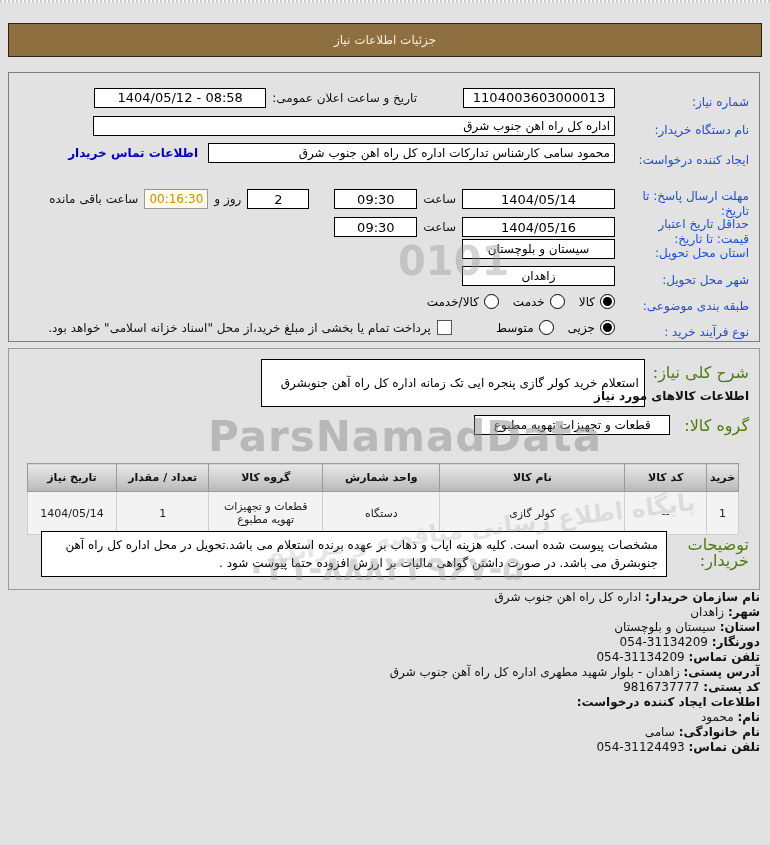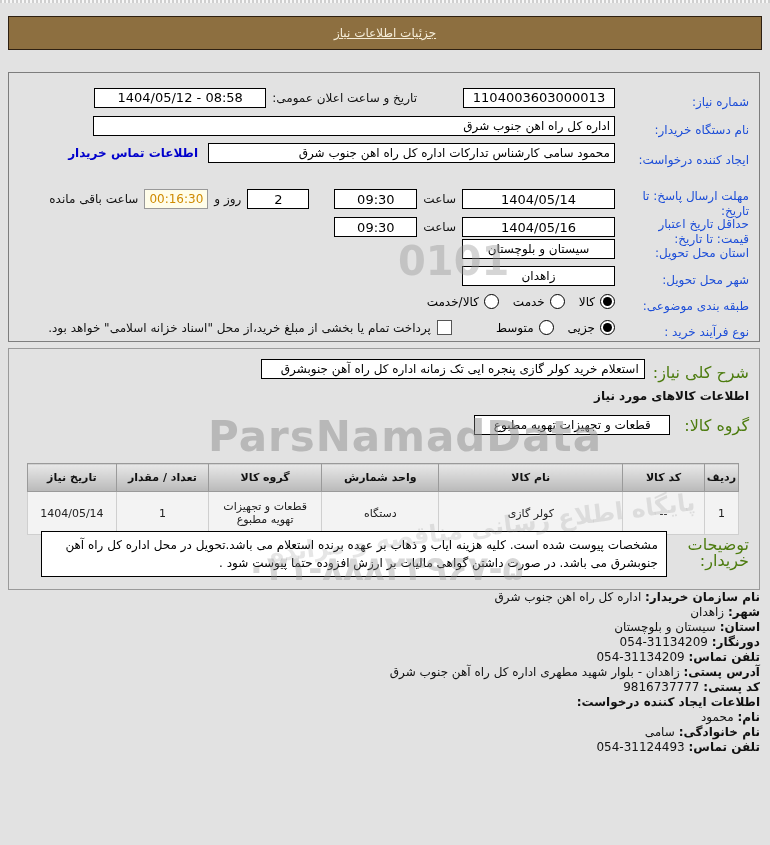--- a/index.html
+++ b/index.html
@@ -1,22 +1,22 @@
 <!DOCTYPE html>
 <html lang="fa"><head>
 <meta charset="utf-8">
 <style>
   html,body{margin:0;padding:0;}
   body{font-family:"DejaVu Sans",sans-serif;background:#e2e2e2;}
   .page{position:relative;width:770px;height:845px;background:#e2e2e2;overflow:hidden;direction:rtl;}
   .topdots{position:absolute;top:0;left:0;right:0;height:3px;
     background:repeating-linear-gradient(90deg,#cfcfcf 0 2px,#f7f7f7 2px 4px);}
-  .titlebar{position:absolute;top:16px;left:8px;width:752px;height:32px;
+  .titlebar{position:absolute;top:23px;left:8px;width:752px;height:32px;
     background:#8d6f40;border:1px solid #2e2012;color:#f5edd8;font-size:12px;
-    display:flex;align-items:center;justify-content:center;text-decoration:underline;}
+    display:flex;align-items:center;justify-content:center;}
   .box1{position:absolute;top:72px;left:8px;width:750px;height:268px;border:1px solid #7d7d7d;}
   .box2{position:absolute;top:348px;left:8px;width:750px;height:240px;border:1px solid #9a9a9a;}
   .row{position:absolute;right:0;left:0;display:flex;direction:rtl;align-items:center;padding-right:10px;}
   .lbl{width:126px;min-width:126px;padding-left:8px;font-size:12px;color:#1d4ed8;line-height:15px;margin-top:10px;}
   .blbl{font-weight:normal;font-size:16px;color:#4d7c0f;}
   .field{background:#fff;border:1px solid #000;height:18px;font-size:13px;
     display:flex;align-items:center;justify-content:center;color:#000;}
   .field.rt{justify-content:flex-start;padding:0 4px;font-size:12px;}
   .timer{background:#fffde9;border:1px solid #999;color:#cf8a00;}
   .small-lbl{font-size:12px;color:#111;margin:0 6px;white-space:nowrap;}
@@ -131,36 +131,36 @@
       </span>
       <span class="checkbox" style="margin-right:30px"></span>
       <span class="small-lbl">پرداخت تمام یا بخشی از مبلغ خرید،از محل "اسناد خزانه اسلامی" خواهد بود.</span>
     </div>
   </div>
 
   <div class="box2">
 
     <div class="row" style="top:10px;align-items:flex-start">
       <span class="blbl" style="margin-left:8px;margin-top:4px">شرح کلی نیاز:</span>
-      <div class="field rt" style="width:372px;height:auto;min-height:18px;padding:0 5px">استعلام خرید کولر گازی پنجره ایی تک زمانه اداره کل راه آهن جنوبشرق</div>
+      <div class="field rt" style="width:372px;height:auto;min-height:18px;padding:14px 5px">استعلام خرید کولر گازی پنجره ایی تک زمانه اداره کل راه آهن جنوبشرق</div>
     </div>
 
     <div class="row" style="top:40px">
       <span class="heading">اطلاعات کالاهای مورد نیاز</span>
     </div>
 
     <div class="row" style="top:66px">
       <span class="blbl" style="margin-left:14px">گروه کالا:</span>
       <div class="field" style="width:194px;font-size:12px">قطعات و تجهیزات تهویه مطبوع</div>
     </div>
 
     <table class="tbl">
       <thead>
         <tr>
-          <th style="width:4.5%">ردیف</th>
+          <th style="width:4.5%">خرید</th>
           <th style="width:11.5%">کد کالا</th>
           <th style="width:26%">نام کالا</th>
           <th style="width:16.5%">واحد شمارش</th>
           <th style="width:16%">گروه کالا</th>
           <th style="width:13%">تعداد / مقدار</th>
           <th style="width:12.5%">تاریخ نیاز</th>
         </tr>
       </thead>
       <tbody>
         <tr>

